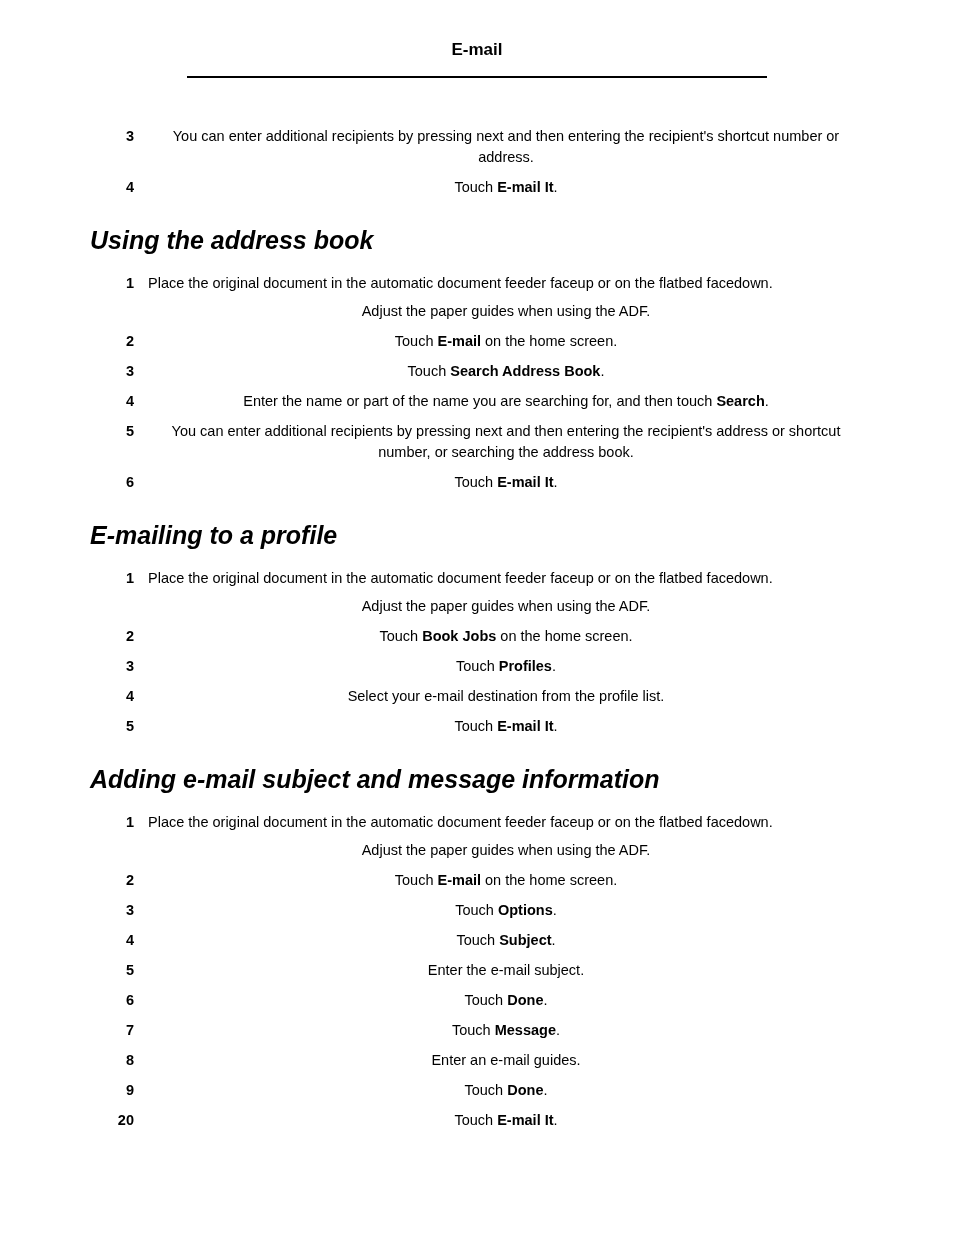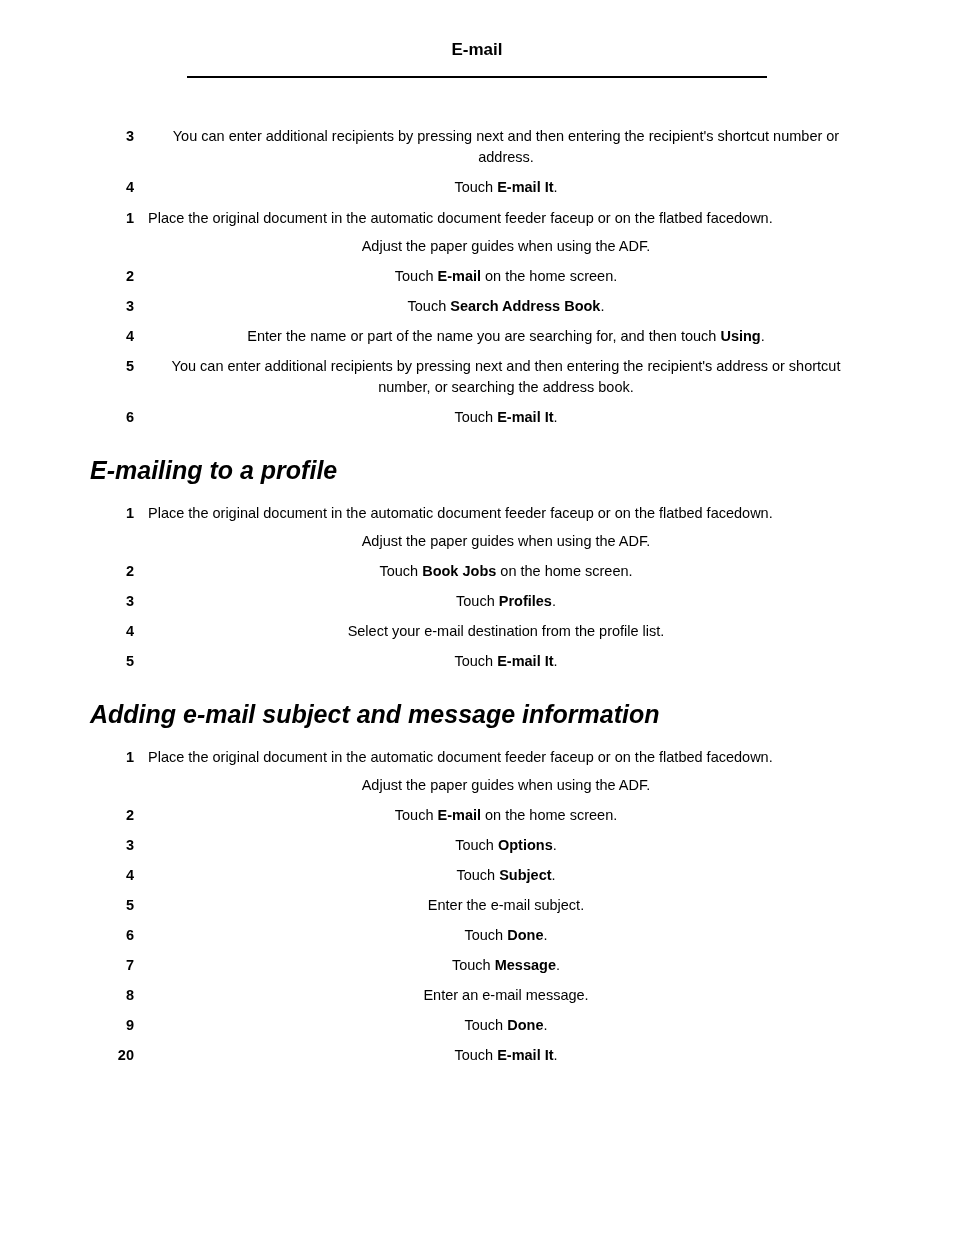--- a/index.html
+++ b/index.html
@@ -87,20 +87,21 @@
       </li>
       <li>
         <span class="num">4</span>
         <div class="body">
           <p>Touch <b>E-mail It</b>.</p>
         </div>
       </li>
     </ol>
 
   <div id="sections">
+      <div class="h2">Using the address book</div>
       <ol class="steps">
         <li>
           <span class="num">1</span>
           <div class="body">
             <p>Place the original document in the automatic document feeder faceup or on the flatbed facedown.</p>
             <p>Adjust the paper guides when using the ADF.</p>
           </div>
         </li>
         <li>
           <span class="num">2</span>
@@ -110,21 +111,21 @@
         </li>
         <li>
           <span class="num">3</span>
           <div class="body">
             <p>Touch <b>Search Address Book</b>.</p>
           </div>
         </li>
         <li>
           <span class="num">4</span>
           <div class="body">
-            <p>Enter the name or part of the name you are searching for, and then touch <b>Using</b>.</p>
+            <p>Enter the name or part of the name you are searching for, and then touch <b>Search</b>.</p>
           </div>
         </li>
         <li>
           <span class="num">5</span>
           <div class="body">
             <p>You can enter additional recipients by pressing next and then entering the recipient's address or shortcut number, or searching the address book.</p>
           </div>
         </li>
         <li>
           <span class="num">6</span>
@@ -208,21 +209,21 @@
         </li>
         <li>
           <span class="num">7</span>
           <div class="body">
             <p>Touch <b>Message</b>.</p>
           </div>
         </li>
         <li>
           <span class="num">8</span>
           <div class="body">
-            <p>Enter an e-mail message.</p>
+            <p>Enter an e-mail guides.</p>
           </div>
         </li>
         <li>
           <span class="num">9</span>
           <div class="body">
             <p>Touch <b>Done</b>.</p>
           </div>
         </li>
         <li>
           <span class="num">20</span>

